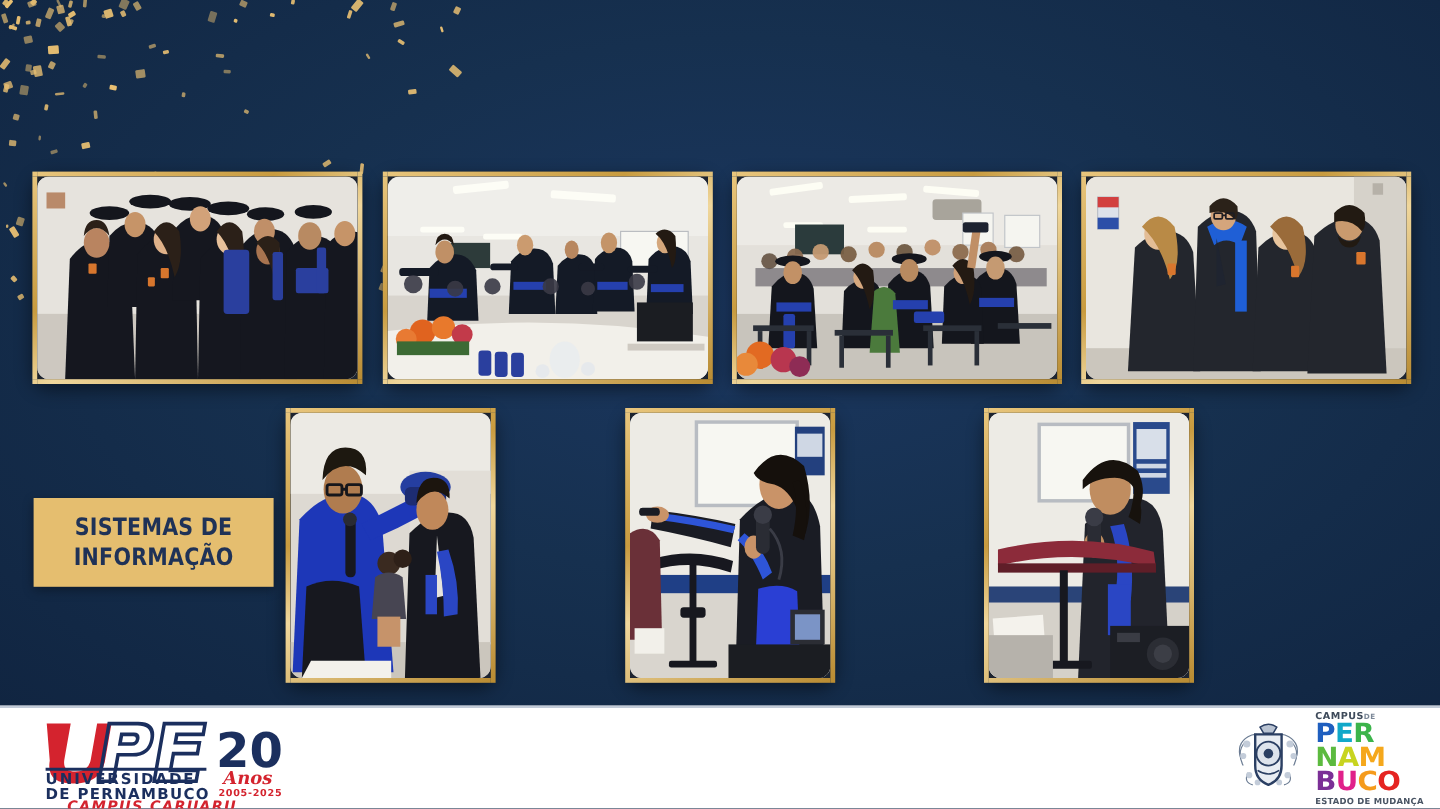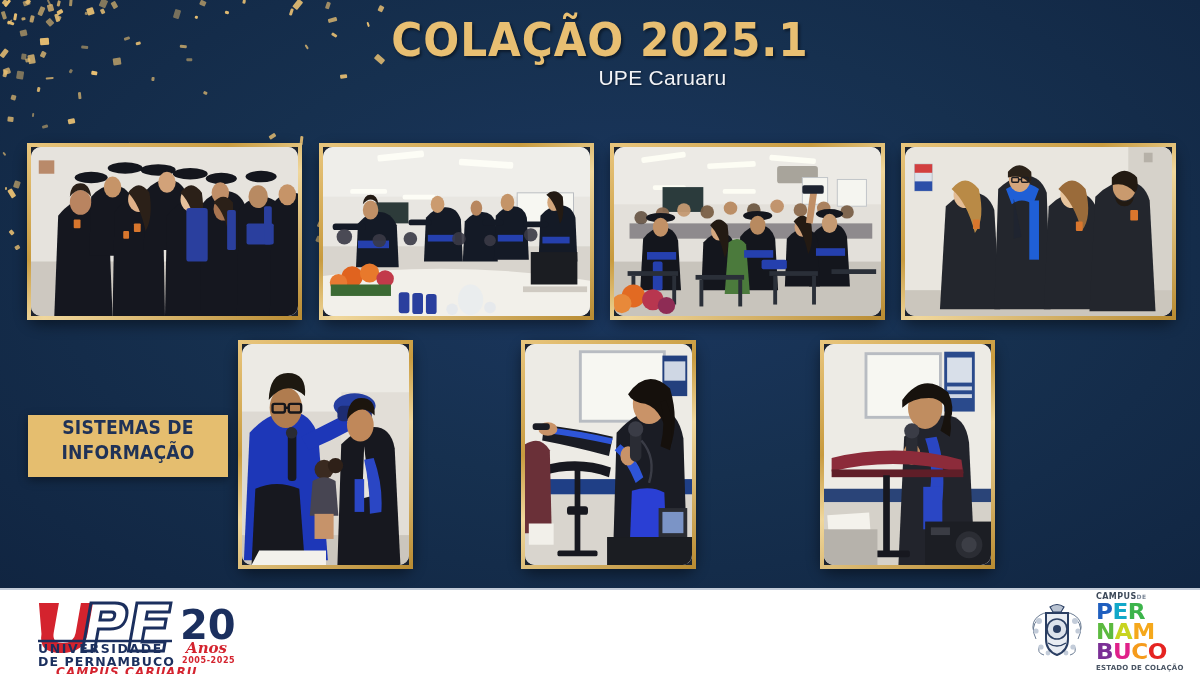--- a/index.html
+++ b/index.html
@@ -77,21 +77,21 @@
     overflow: hidden;
   }
   .frame .photo svg { display: block; width: 100%; height: 100%; }
 
   
   .course-badge {
     position: absolute;
     left: 28px;
     top: 415px;
     width: 200px;
-    padding: 0 6px 12px;
+    padding: 12px 6px 12px;
     background: #e5be6f;
     text-align: center;
     box-shadow: 0 3px 9px rgba(0,0,0,0.4);
   }
   .course-badge .line {
     font-family: "DejaVu Sans", sans-serif;
     font-weight: bold;
     font-size: 20px;
     line-height: 1.25;
     color: #1f3257;
@@ -254,24 +254,20 @@
       <div class="confetti" style="left: 62.6px; top: 252.3px; width: 8.8px; height: 5.6px; background: rgb(232, 191, 114); opacity: 0.74; transform: rotate(169deg);"></div>
       <div class="confetti" style="left: 12px; top: 14.9px; width: 6.5px; height: 3.1px; background: rgb(232, 191, 114); opacity: 0.98; transform: rotate(100deg);"></div>
       <div class="confetti" style="left: 31.5px; top: 112.6px; width: 2.1px; height: 4px; background: rgb(232, 191, 114); opacity: 0.56; transform: rotate(186deg);"></div>
       <div class="confetti" style="left: 3.6px; top: 67.9px; width: 5.6px; height: 6.8px; background: rgb(232, 191, 114); opacity: 0.76; transform: rotate(250deg);"></div>
       <div class="confetti" style="left: 75.9px; top: 94.4px; width: 7.1px; height: 3.3px; background: rgb(232, 191, 114); opacity: 0.71; transform: rotate(84deg);"></div>
       <div class="confetti" style="left: 268.7px; top: 134.3px; width: 6.9px; height: 4.2px; background: rgb(232, 191, 114); opacity: 0.83; transform: rotate(147deg);"></div>
       <div class="confetti" style="left: 10.5px; top: 94.9px; width: 5.1px; height: 5.1px; background: rgb(232, 191, 114); opacity: 0.7; transform: rotate(286deg);"></div>
       <div class="confetti" style="left: 8.2px; top: 116.2px; width: 4.8px; height: 6.3px; background: rgb(232, 191, 114); opacity: 0.78; transform: rotate(96deg);"></div>
     </div>
 
-  <div class="title-block">
-    <div class="main-title">COLAÇÃO 2025.1</div>
-    <div class="sub-title">UPE Caruaru</div>
-  </div>
 
   <div class="frame" style="left:27px;top:143px;width:275px;height:177px;">
     <div class="photo">
       <svg viewBox="0 0 275 177" preserveAspectRatio="none">
         <rect width="275" height="177" fill="#dedbd5"></rect>
         <rect x="0" y="0" width="275" height="120" fill="#e6e3dd"></rect>
         <rect x="0" y="120" width="275" height="57" fill="#cdc8c0"></rect>
         <rect x="8" y="14" width="16" height="14" fill="#b98a6a"></rect>
 
         <g fill="#14161d">
@@ -740,18 +736,18 @@
         </svg>
       </div>
 
       <div class="pe-logo">
         <div class="pe-gov">
           <span>CAMPUS</span><span class="de">DE</span>
         </div>
         <div class="pe-row" id="pe-row-1"><span style="color: rgb(31, 95, 191);">P</span><span style="color: rgb(17, 168, 201);">E</span><span style="color: rgb(60, 180, 75);">R</span></div>
         <div class="pe-row" id="pe-row-2"><span style="color: rgb(92, 186, 63);">N</span><span style="color: rgb(200, 212, 32);">A</span><span style="color: rgb(245, 168, 28);">M</span></div>
         <div class="pe-row" id="pe-row-3"><span style="color: rgb(123, 47, 150);">B</span><span style="color: rgb(224, 33, 138);">U</span><span style="color: rgb(245, 155, 28);">C</span><span style="color: rgb(229, 36, 33);">O</span></div>
-        <div class="pe-tag">ESTADO DE COLAÇÃO</div>
+        <div class="pe-tag">ESTADO DE MUDANÇA</div>
       </div>
     </div>
   </div>
 
 </div>
 
 </body></html>

